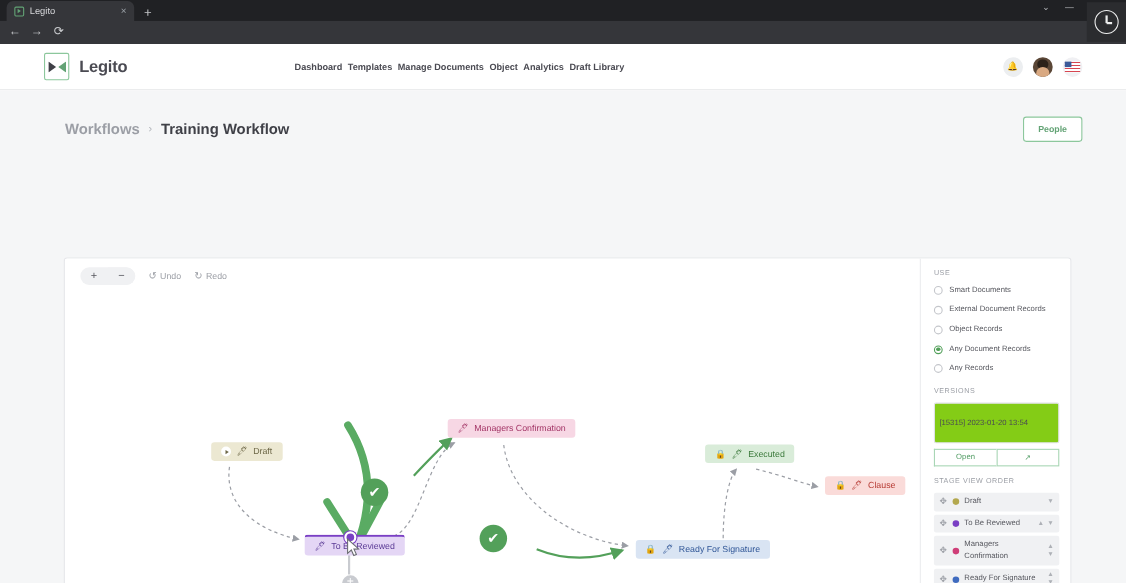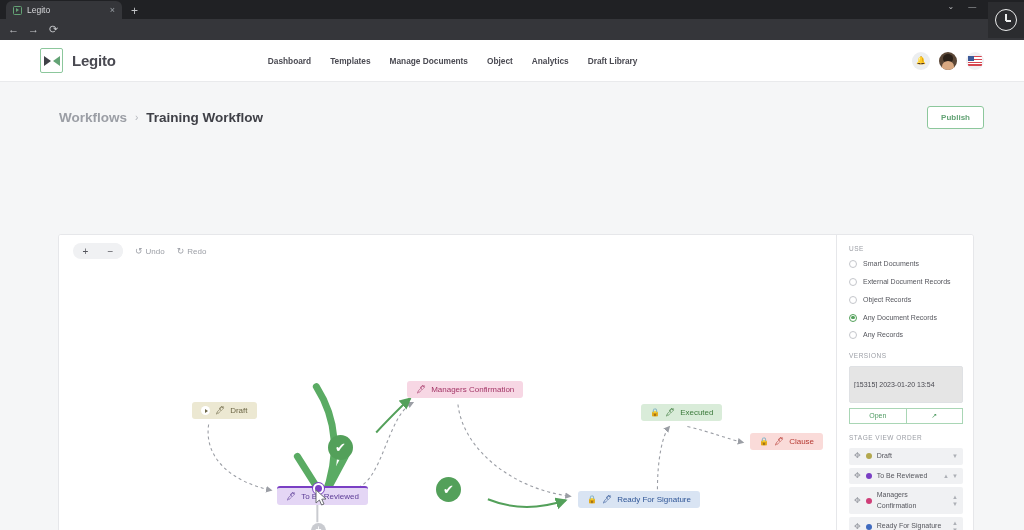--- a/index.html
+++ b/index.html
@@ -52,21 +52,21 @@
     display: flex; align-items: center; padding: 0 40px;
   }
   .brand { display: flex; align-items: center; gap: 9px; }
   .brand-mark {
     width: 23px; height: 25px; border: 1.3px solid #8cc79c; border-radius: 2px;
     position: relative; background: #fff;
   }
   .brand-mark svg { position: absolute; left: 3px; top: 7px; }
   .brand-name { font-size: 15px; font-weight: bold; color: #4a4a52; letter-spacing: -0.2px; }
 
-  .mainnav { display: flex; gap: 19px; margin-left: 152px; }
+  .mainnav { display: flex; gap: 5px; margin-left: 152px; }
   .mainnav a { font-size: 8.3px; font-weight: bold; color: #4a4a52; text-decoration: none; white-space: nowrap; }
 
   .header-right { margin-left: auto; display: flex; align-items: center; gap: 9px; }
   .bell-btn {
     width: 18px; height: 18px; border-radius: 50%; background: #eceef0;
     display: flex; align-items: center; justify-content: center; font-size: 8px; color: #4a4a52;
   }
   .avatar {
     width: 18px; height: 18px; border-radius: 50%; overflow: hidden;
     background: #5a4636; position: relative;
@@ -147,21 +147,21 @@
   .radio {
     width: 8px; height: 8px; border-radius: 50%; border: 1px solid #c4c6cb;
     flex: none; margin-top: 1px; background: #fff;
   }
   .radio.on { border: 1px solid #53a05a; position: relative; }
   .radio.on::after { content:""; position:absolute; left:1.4px; top:1.4px; width:3.2px; height:3.2px; border-radius:50%; background:#53a05a; }
   .radio-label { font-size: 7px; color: #55565d; line-height: 1.55; }
 
   .ver-input {
     width: 100%; border: 1px solid #dfe1e4; border-radius: 2px;
-    font-size: 7px; color: #4a4a52; padding: 14px 4px; font-family: inherit; background: #e5e5e5;
+    font-size: 7px; color: #4a4a52; padding: 14px 4px; font-family: inherit; background: #84cc16;
   }
   .ver-btns { display: flex; margin-top: 5px; }
   .ver-btn {
     flex: 1; border: 1px solid #a9d6b5; color: #4f9b62; background: #fff;
     font-size: 7px; padding: 3px 0; text-align: center; cursor: pointer;
   }
   .ver-btn:first-child { border-right: none; }
 
   .stage-row {
     display: flex; align-items: center; gap: 5px;
@@ -228,21 +228,21 @@
       </span>
   </div>
 </div>
 
 <div class="page">
 
   <div class="breadcrumb-row">
     <span class="bc-root">Workflows</span>
     <span class="bc-sep">›</span>
     <span class="bc-current">Training Workflow</span>
-    <button class="publish-btn">Publish</button>
+    <button class="publish-btn">People</button>
   </div>
 
   <div class="editor">
 
     <div class="canvas">
 
       <div class="canvas-toolbar">
         <div class="zoom-group">
           <span class="zoom-btn plus">+</span>
           <span class="zoom-btn minus">−</span>

